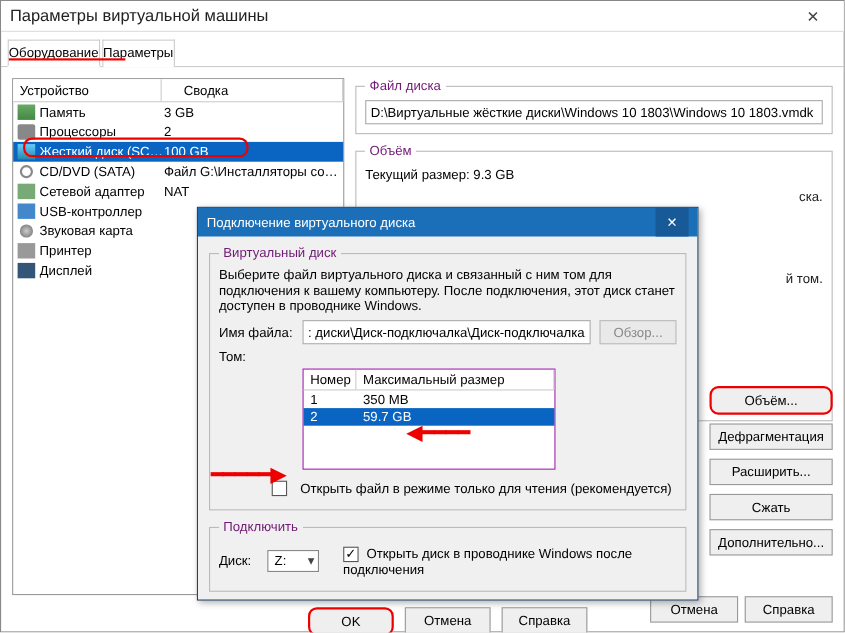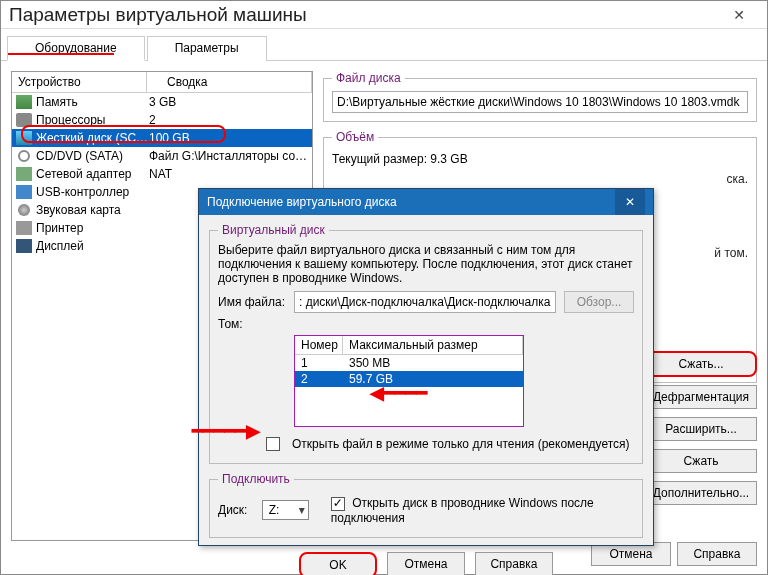--- a/index.html
+++ b/index.html
@@ -1,25 +1,25 @@
 <!DOCTYPE html>
 <html><head>
 <meta charset="utf-8">
 <style>
   * { box-sizing: border-box; font-family: "Segoe UI", Tahoma, sans-serif; font-size: 12px; }
   body { margin: 0; background: #fff; width: 768px; height: 575px; overflow: hidden; position: relative; }
 
   
   .main-window { position: absolute; inset: 0; background: #fff; border: 1px solid #888; }
   .main-titlebar { height: 28px; background: #fff; display: flex; align-items: center; padding: 0 8px; border-bottom: 1px solid #ddd; }
-  .main-title { flex: 1; font-size: 19px; color: #222; }
+  .main-title { flex: 1; font-size: 15px; color: #222; }
   .close-x { width: 40px; text-align: center; font-size: 14px; color: #444; cursor: default; }
 
   .tabs { display: flex; padding: 6px 6px 0 6px; border-bottom: 1px solid #ccc; }
-  .tab { padding: 4px 27px; border: 1px solid #ccc; border-bottom: none; background: #fff; position: relative; top: 1px; margin-right: 2px; }
+  .tab { padding: 4px 0; border: 1px solid #ccc; border-bottom: none; background: #fff; position: relative; top: 1px; margin-right: 2px; }
   .tab.active { border-bottom: 2px solid #fff; }
   .tab-underline { position: absolute; left: 7px; top: 52px; width: 106px; height: 2px; background: #e00; }
 
   .main-body { display: flex; padding: 10px; gap: 10px; height: calc(100% - 88px); }
   .left-panel { width: 302px; }
   .right-panel { flex: 1; position: relative; }
 
   .dev-list { border: 1px solid #999; height: 470px; }
   .dev-header { display: flex; background: #fff; border-bottom: 1px solid #ccc; gap: 14px; }
   .dev-header div { padding: 3px 6px; border-right: 1px solid #ccc; }
@@ -41,21 +41,21 @@
   .right-buttons { position: absolute; right: 0; top: 280px; width: 112px; display: flex; flex-direction: column; gap: 8px; }
   .btn { border: 1px solid #999; background: #efefef; padding: 4px 6px; text-align: center; cursor: default; }
   .btn-highlight { border: 2px solid #e00; border-radius: 8px; }
 
   .right-text { font-size: 12px; color: #222; }
 
   .bottom-bar { position: absolute; right: 10px; bottom: 8px; display: flex; gap: 6px; }
   .bottom-bar .btn { width: 80px; }
 
   
-  .dialog { position: absolute; left: 179px; top: 188px; width: 456px; height: 358px; background: #f0f0f0; border: 1px solid #246; box-shadow: 2px 2px 6px rgba(0,0,0,.3); margin-left: 19px; }
+  .dialog { position: absolute; left: 179px; top: 188px; width: 456px; height: 358px; background: #f0f0f0; border: 1px solid #246; box-shadow: 2px 2px 6px rgba(0,0,0,.3); }
   .dlg-titlebar { height: 26px; background: #1a6fb8; color: #fff; display: flex; align-items: center; padding: 0 8px; }
   .dlg-title { flex: 1; }
   .dlg-close { width: 30px; text-align: center; background: #185a97; height: 100%; line-height: 26px; }
 
   .dlg-body { padding: 8px 10px; }
   .dlg-body fieldset { background: #f0f0f0; }
 
   .row { display: flex; align-items: center; gap: 8px; margin: 4px 0; }
   .lbl { width: 68px; }
   .file-input { flex: 1; border: 1px solid #aaa; padding: 3px 4px; background: #fff; }
@@ -173,21 +173,21 @@
         <legend>Объём</legend>
         <div class="vol-current">Текущий размер: 9.3 GB</div>
         <div style="text-align:right" class="right-text">ска.</div>
         <div style="height:60px"></div>
         <div style="text-align:right" class="right-text">й том.</div>
         <div style="height:100px"></div>
         <div style="text-align:right" class="right-text">а.</div>
       </fieldset>
 
       <div class="right-buttons">
-        <div class="btn btn-highlight">Сжать...</div>
+        <div class="btn btn-highlight">Объём...</div>
         <div class="btn">Дефрагментация</div>
         <div class="btn">Расширить...</div>
         <div class="btn">Сжать</div>
         <div class="btn">Дополнительно...</div>
       </div>
     </div>
   </div>
 
   <div class="bottom-bar">
     <div class="btn">Отмена</div>

